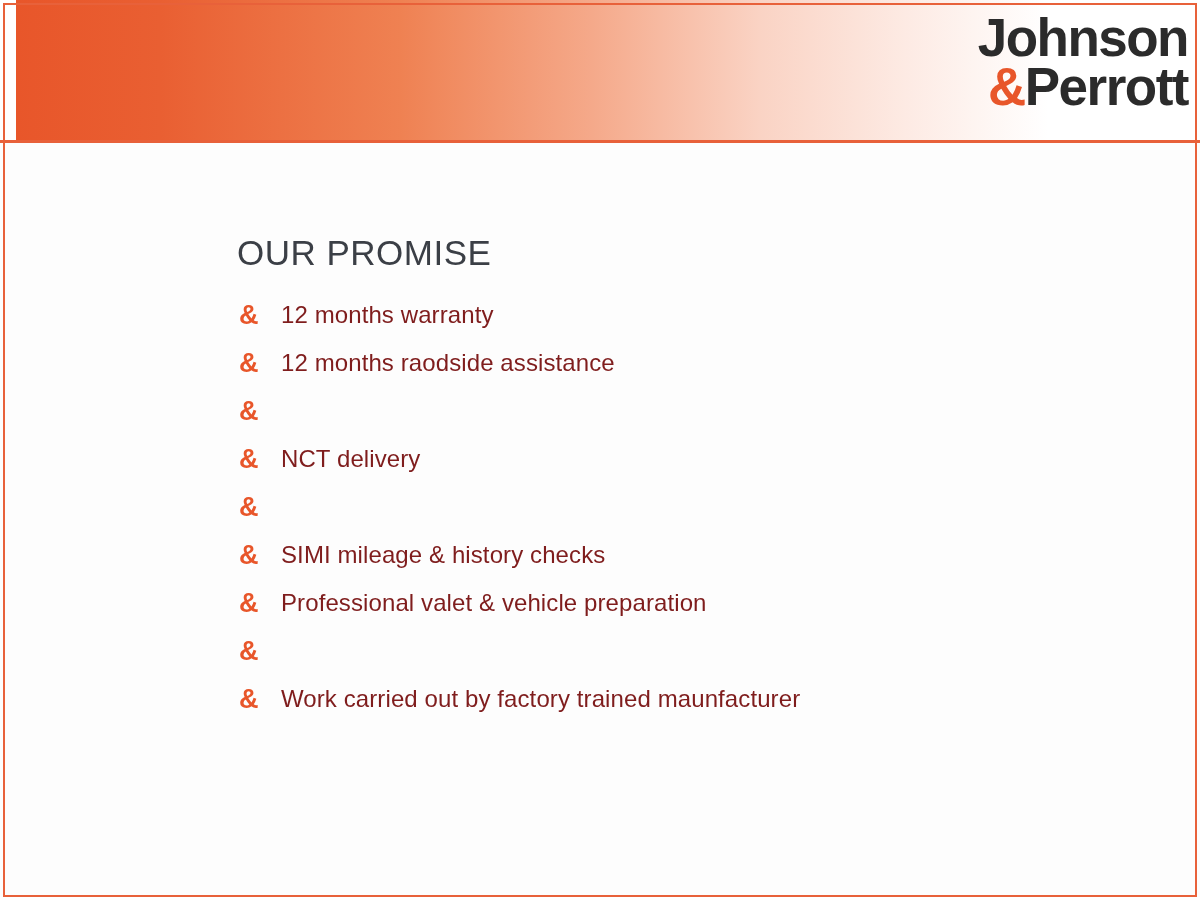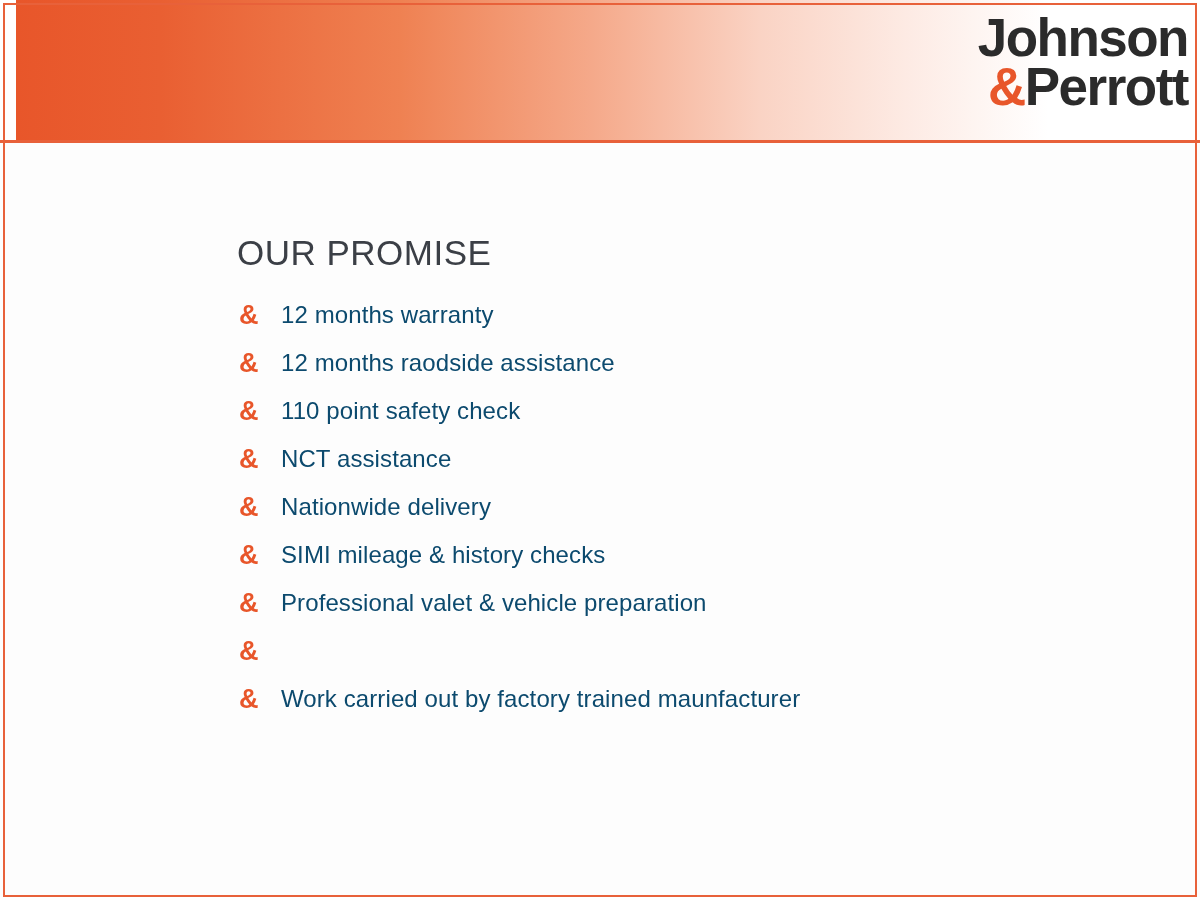--- a/index.html
+++ b/index.html
@@ -136,21 +136,21 @@
     color: #e8562a;
     font-weight: bold;
     font-size: 27px;
     line-height: 1;
     padding-left: 2px;
     box-sizing: border-box;
   }
 
   .item-text {
     font-size: 24px;
-    color: #0c4a6e;
+    color: #7f1d1d;
     letter-spacing: 0.1px;
     white-space: nowrap;
   }
 </style>
 </head>
 <body>
 
 <div class="page">
 
   <div class="header">
@@ -169,29 +169,27 @@
         <li class="promise-item">
           <span class="bullet">&amp;</span>
           <span class="item-text">12 months warranty</span>
         </li>
         <li class="promise-item">
           <span class="bullet">&amp;</span>
           <span class="item-text">12 months raodside assistance</span>
         </li>
         <li class="promise-item">
           <span class="bullet">&amp;</span>
-          <span class="item-text">110 point safety check</span>
-        </li>
-        <li class="promise-item">
-          <span class="bullet">&amp;</span>
-          <span class="item-text">NCT assistance</span>
-        </li>
-        <li class="promise-item">
-          <span class="bullet">&amp;</span>
-          <span class="item-text">Nationwide delivery</span>
+        </li>
+        <li class="promise-item">
+          <span class="bullet">&amp;</span>
+          <span class="item-text">NCT delivery</span>
+        </li>
+        <li class="promise-item">
+          <span class="bullet">&amp;</span>
         </li>
         <li class="promise-item">
           <span class="bullet">&amp;</span>
           <span class="item-text">SIMI mileage &amp; history checks</span>
         </li>
         <li class="promise-item">
           <span class="bullet">&amp;</span>
           <span class="item-text">Professional valet &amp; vehicle preparation</span>
         </li>
         <li class="promise-item">

